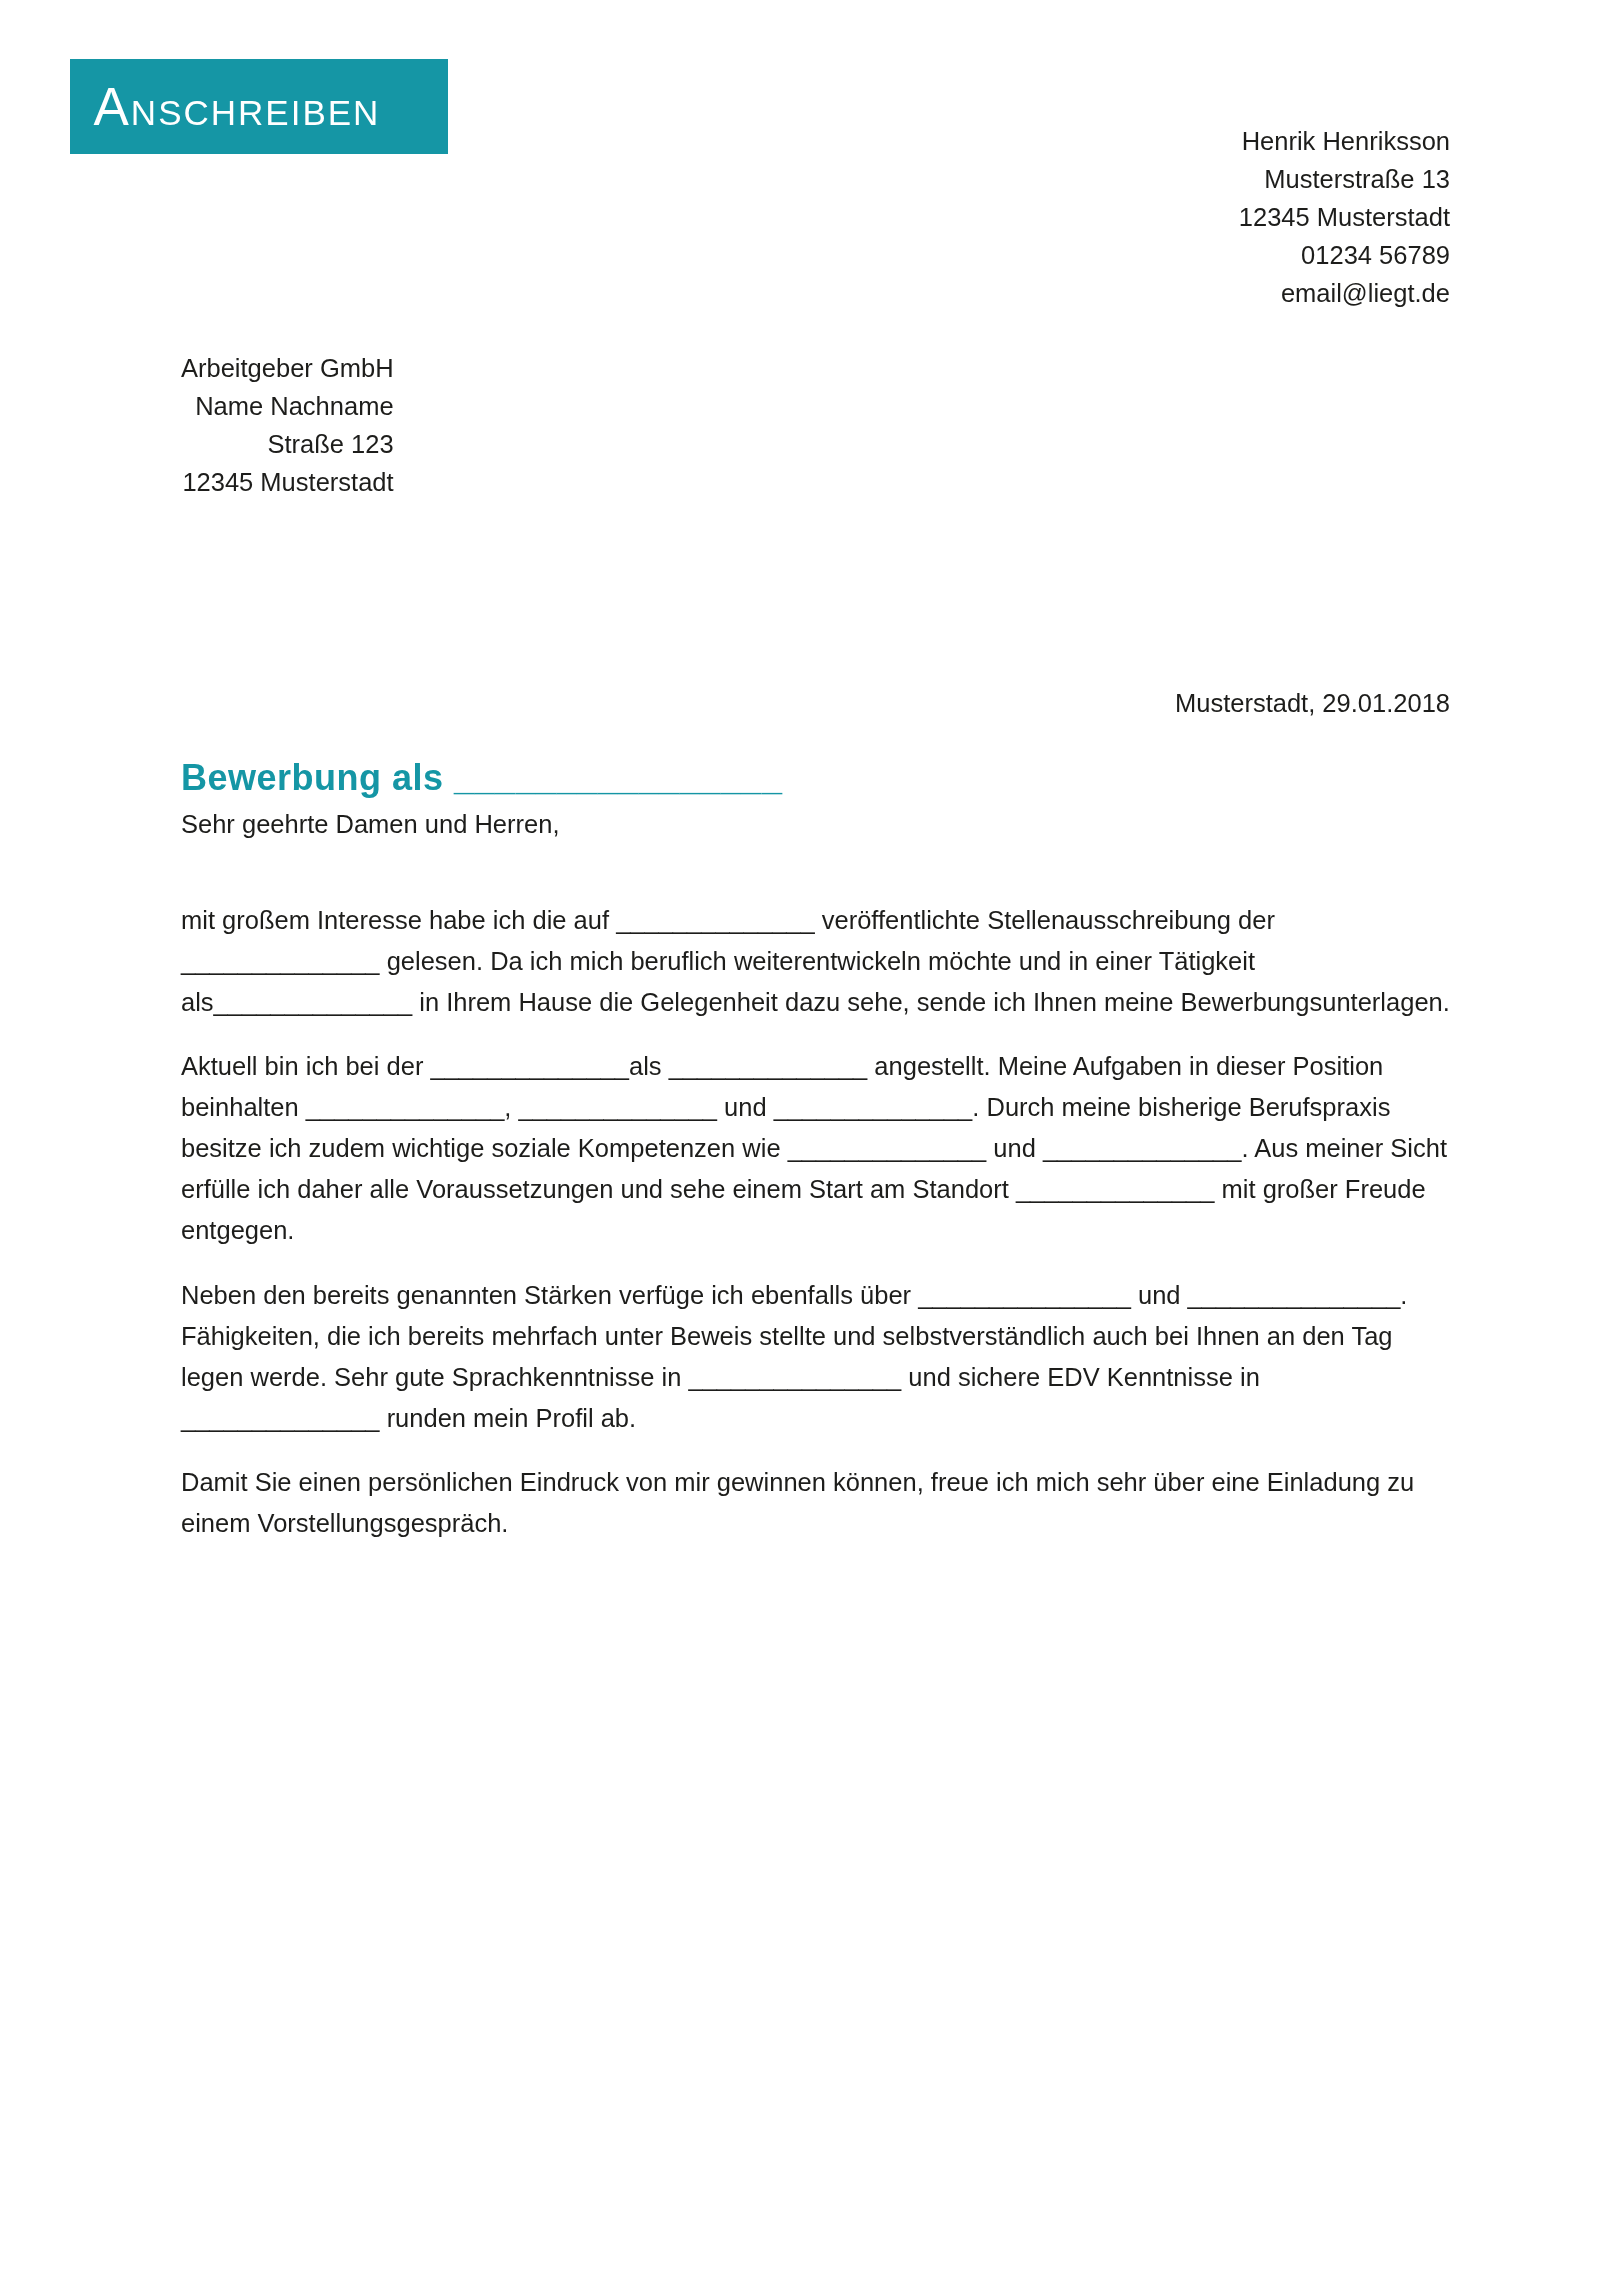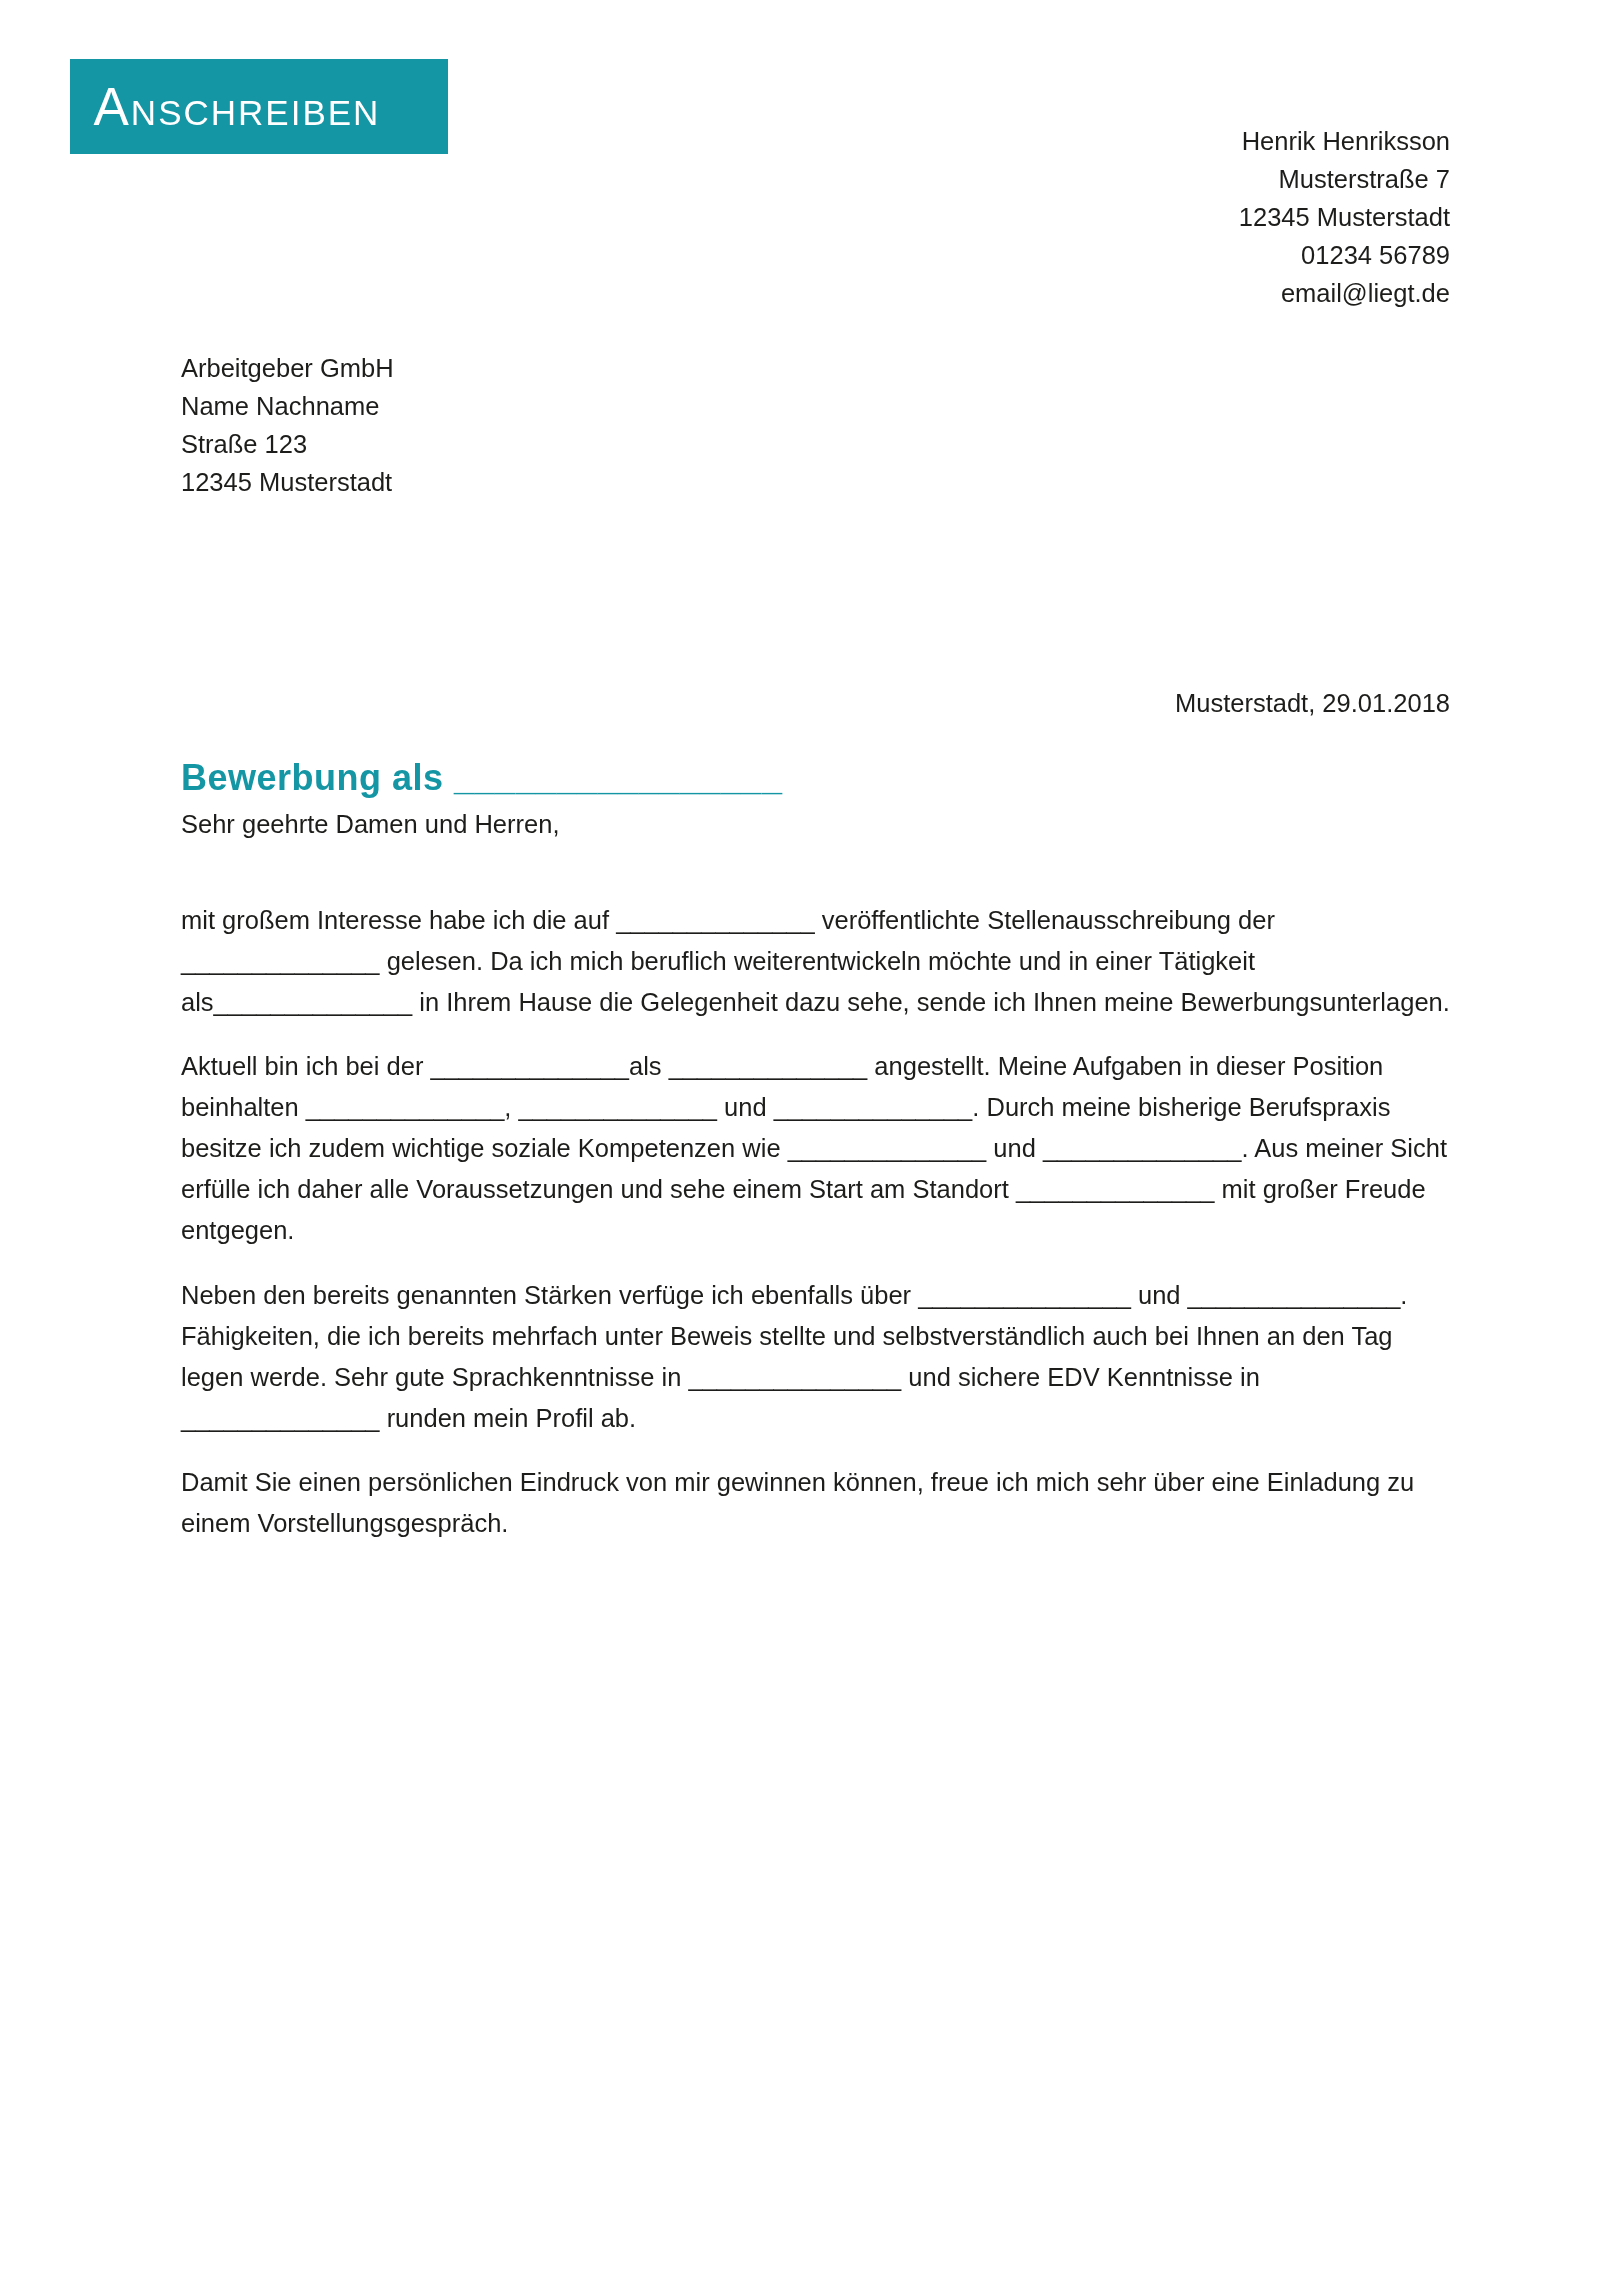--- a/index.html
+++ b/index.html
@@ -43,20 +43,21 @@
     font-size: 25.5px;
     line-height: 38px;
   }
 
   
   .recipient {
     position: absolute;
     left: 181px; top: 349px;
     font-size: 25.5px;
     line-height: 38px;
+    text-align: right;
   }
 
   
   .dateline {
     position: absolute;
     right: 170px; top: 689px;
     font-size: 25.5px;
   }
 
   
@@ -113,21 +114,21 @@
 <body>
 
 <div class="page">
 
   <div class="banner">
     <span class="banner-text">Anschreiben</span>
   </div>
 
   <div class="sender">
     <div>Henrik Henriksson</div>
-    <div>Musterstraße 7</div>
+    <div>Musterstraße 13</div>
     <div>12345 Musterstadt</div>
     <div>01234 56789</div>
     <div>email@liegt.de</div>
   </div>
 
   <div class="recipient">
     <div>Arbeitgeber GmbH</div>
     <div>Name Nachname</div>
     <div>Straße 123</div>
     <div>12345 Musterstadt</div>

